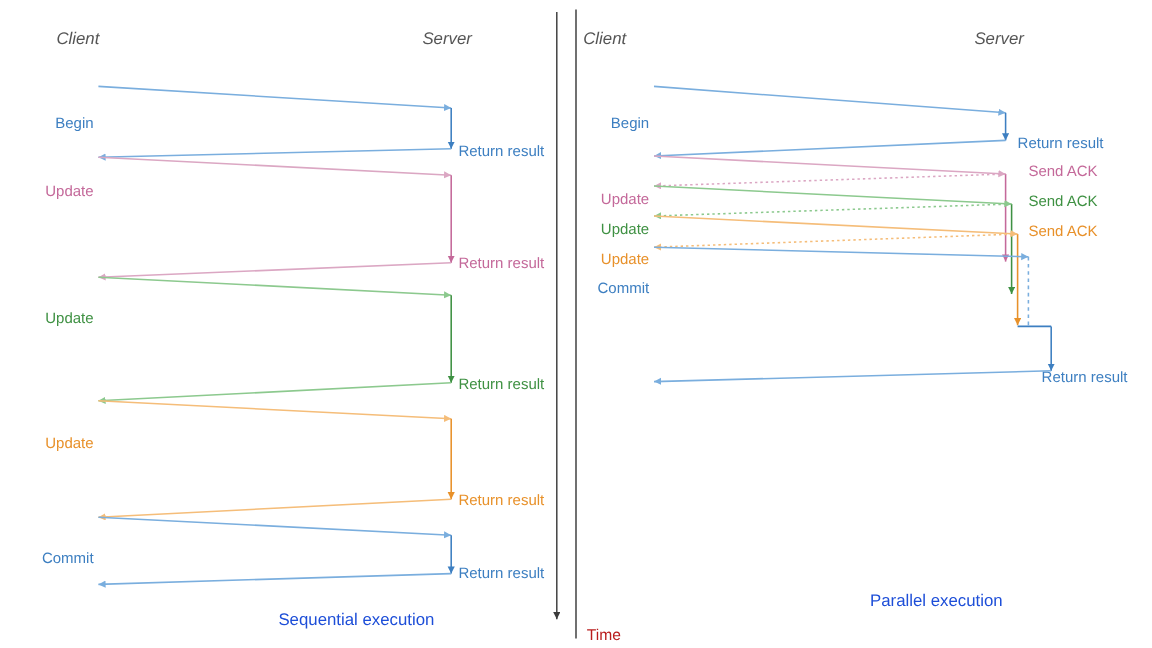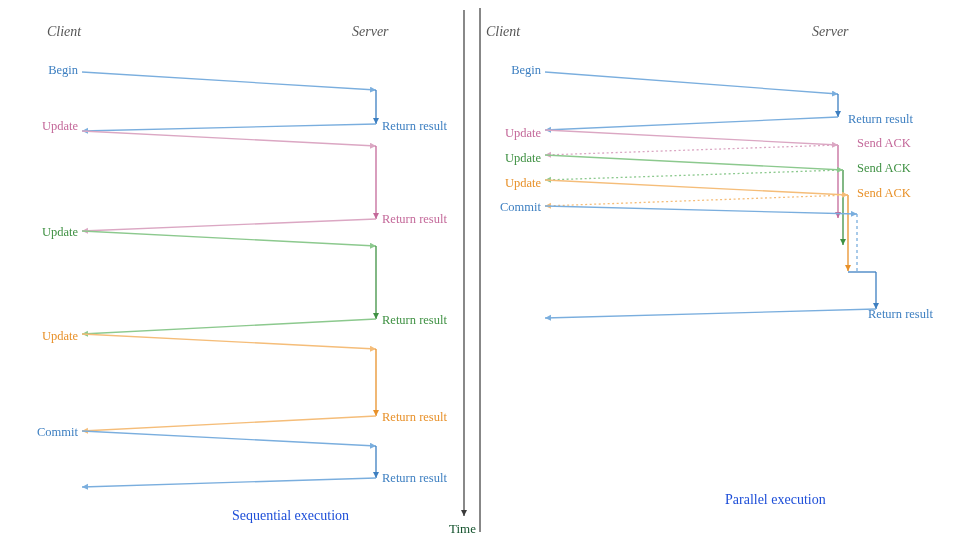--- a/index.html
+++ b/index.html
@@ -1,24 +1,24 @@
 <!DOCTYPE html>
 <html><head>
 <meta charset="utf-8">
 <style>
   html,body{margin:0;padding:0;background:#ffffff;}
   body{width:960px;height:540px;overflow:hidden;
        font-family:"Liberation Sans","DejaVu Sans",sans-serif;}
-  #stage{position:relative;width:936px;height:540px;font-family:Liberation Serif, serif;}
+  #stage{position:relative;width:936px;height:540px;}
   svg.diagram{position:absolute;top:0;left:0;width:960px;height:540px;}
   .lbl{position:absolute;font-size:12.5px;white-space:nowrap;line-height:1;}
   .actor{position:absolute;font-size:14px;font-style:italic;color:#555555;white-space:nowrap;}
   .caption{position:absolute;font-size:14px;color:#1d4ed8;white-space:nowrap;}
-  .timelbl{position:absolute;font-size:13px;color:#14532d;white-space:nowrap;}
-  .r{transform:translateX(-100%);}
+  .timelbl{position:absolute;font-size:13px;color:#b91c1c;white-space:nowrap;margin-left:40px;}
+  .r{transform:translateX(-100%);margin-top:33px;}
 </style>
 </head>
 <body>
 
 <div id="stage">
 
   <svg class="diagram" id="svg-layer" viewBox="0 0 960 540" xmlns="http://www.w3.org/2000/svg">
       <defs>
         <marker id="ar-3a3a3a-e" markerWidth="7" markerHeight="7" refX="6" refY="3" orient="auto" markerUnits="userSpaceOnUse">
           <path d="M0,0 L6,3 L0,6 Z" fill="#3a3a3a"></path>

